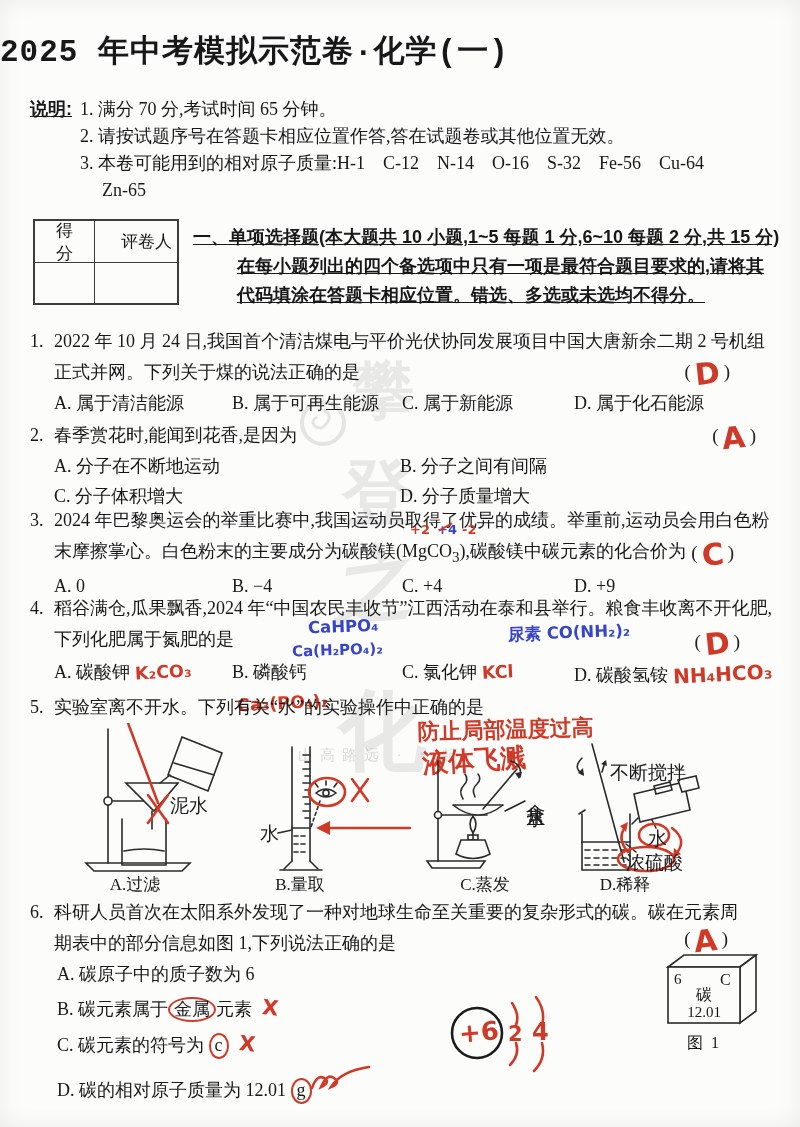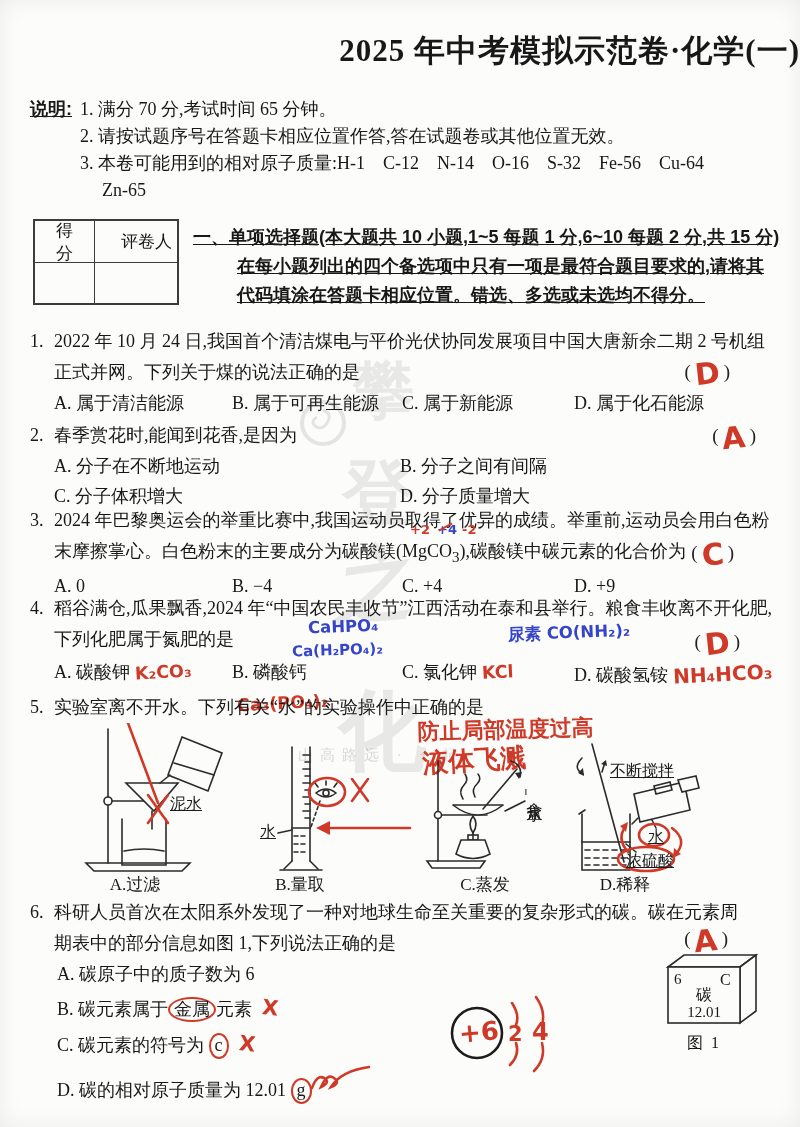--- a/index.html
+++ b/index.html
@@ -3,22 +3,22 @@
 <meta charset="utf-8">
 <style>
   html,body{margin:0;padding:0;background:#e9e9e9;}
   .page{position:relative;width:800px;height:1127px;margin:0 auto;background:#fcfcfb;
         font-family:"Liberation Serif","DejaVu Serif",serif;color:#181818;overflow:hidden;
         box-shadow:inset 0 0 22px rgba(0,0,0,0.07);}
   .hei{font-family:"Liberation Sans","DejaVu Sans",sans-serif;font-weight:bold;text-decoration:underline;}
   .hw{font-family:"DejaVu Sans",sans-serif;font-weight:bold;}
   .red{color:#cf3a28;}
 
-  .title{position:absolute;top:30px;left:0;right:0;text-align:right;
-         font-size:31px;font-weight:bold;letter-spacing:1px;}
+  .title{position:absolute;top:30px;left:0;right:0;text-align:left;
+         font-size:31px;font-weight:bold;letter-spacing:1px;font-family:Liberation Mono, monospace;}
 
   .instr{position:absolute;top:96px;left:30px;width:748px;font-size:18px;line-height:1.5;}
   .instr .row1{display:flex;}
   .instr .lbl{flex:0 0 50px;}
   .ind{margin-left:50px;}
   .ind2{margin-left:72px;}
 
   .scorebox{position:absolute;top:219px;left:33px;width:142px;height:82px;
             border:2px solid #3c3c3c;display:grid;grid-template-columns:60px 1fr;grid-template-rows:42px 1fr;
             font-size:17px;}
@@ -49,21 +49,21 @@
   .v-c::after{content:"";position:absolute;left:1px;top:3px;width:15px;height:2px;background:#cf3a28;transform:rotate(-28deg);}
 
   .hwf{display:inline-block;transform:rotate(-3deg);font-family:"DejaVu Sans",sans-serif;
        font-weight:bold;font-size:17.5px;margin-left:5px;}
   .bnote{position:absolute;font-family:"DejaVu Sans",sans-serif;font-weight:bold;font-size:16.5px;
          color:#3544c8;transform:rotate(-2deg);white-space:nowrap;}
 
   .diagrams{position:relative;height:176px;margin-top:0;}
   .fig{position:absolute;}
   .fig svg{display:block;}
-  .flabel{position:absolute;font-size:16px;line-height:1.15;color:#1c1c1c;white-space:nowrap;text-decoration:underline;}
+  .flabel{position:absolute;font-size:19px;line-height:1.15;color:#1c1c1c;white-space:nowrap;}
   .vert{writing-mode:vertical-rl;letter-spacing:2px;}
   .caption{position:absolute;top:148px;width:120px;text-align:center;font-size:17px;font-weight:500;}
   .rednote{position:absolute;left:388px;top:-6px;color:#cf3a28;transform:rotate(-1.5deg);line-height:1.2;}
   .rednote .l1{font-family:"DejaVu Sans",sans-serif;font-weight:bold;font-size:22px;}
   .rednote .l2{font-family:"DejaVu Sans",sans-serif;font-weight:bold;font-size:26px;margin-left:4px;transform:rotate(-2deg);}
 
   .q6opt{margin:1px 3px;}
   .circ{display:inline-block;border:2.5px solid #cf3a28;border-radius:50%;padding:0 4px;line-height:1.2;}
   .xmark{display:inline-block;color:#cf3a28;font-family:"DejaVu Sans",sans-serif;font-weight:bold;
          font-size:21px;margin-left:10px;transform:rotate(6deg);}

